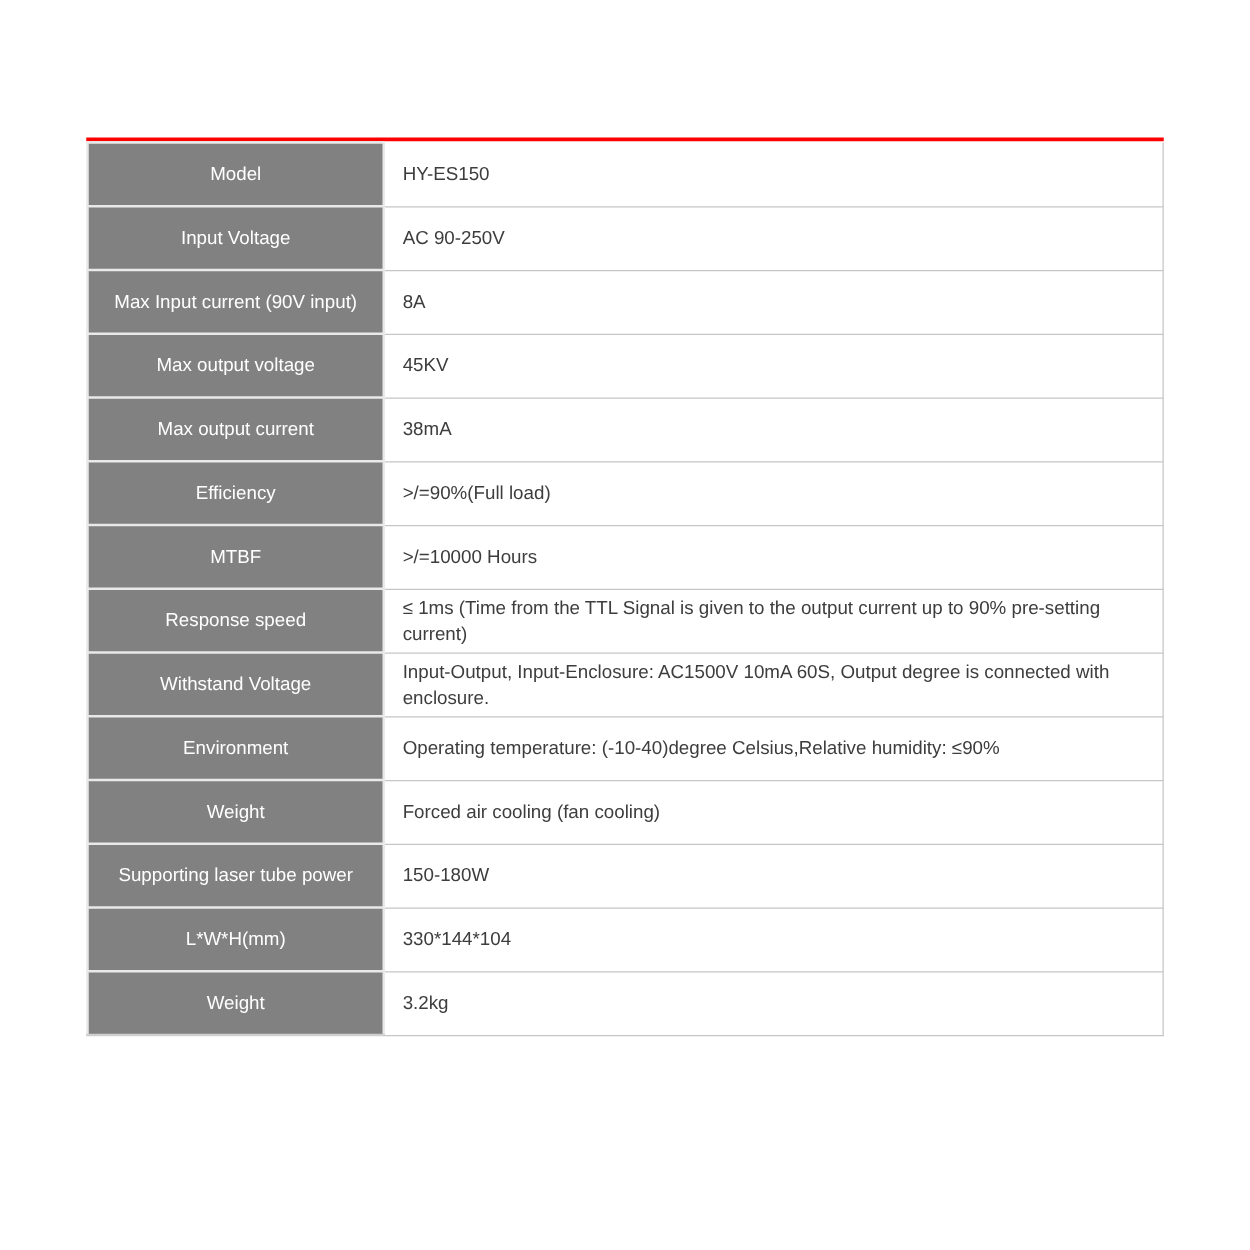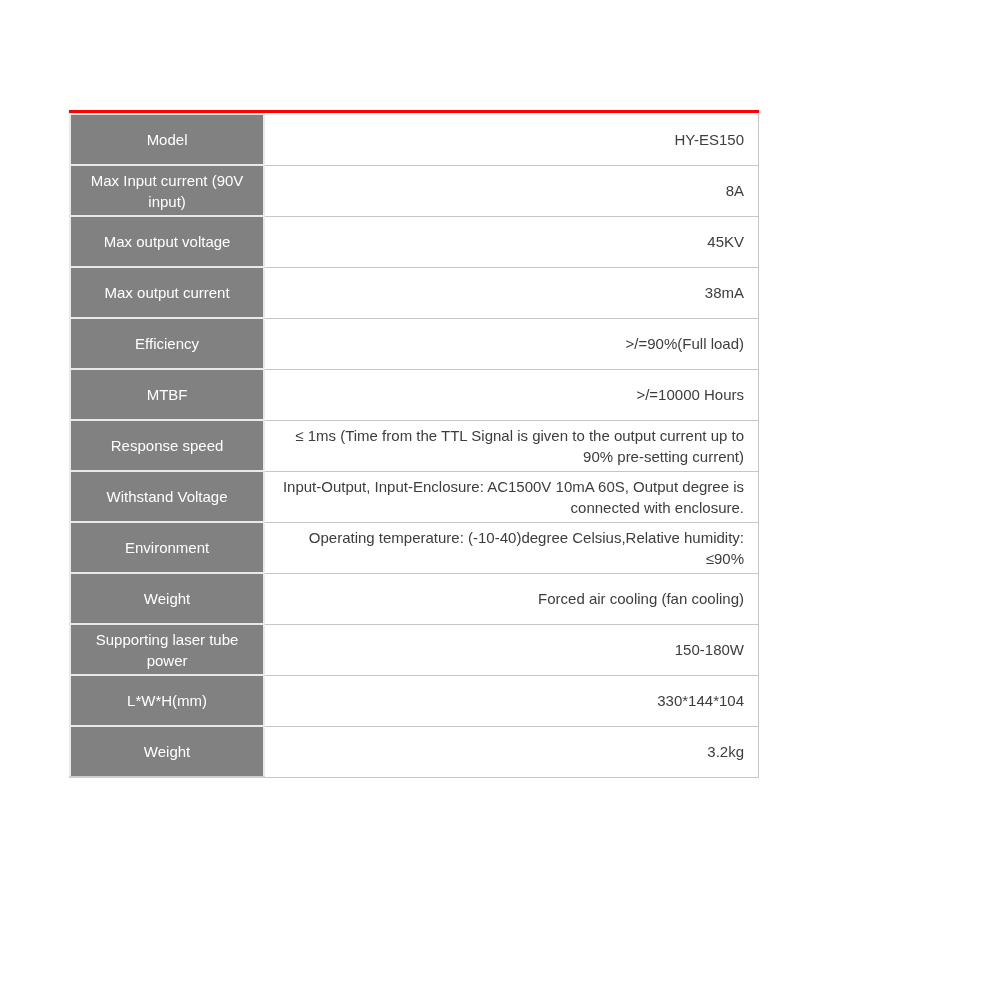--- a/index.html
+++ b/index.html
@@ -12,21 +12,21 @@
     position: relative;
     width: 1000px;
     height: 1000px;
     background: #ffffff;
     overflow: hidden;
   }
   .spec-wrap {
     position: absolute;
     left: 69px;
     top: 110px;
-    width: 690px;
+    width: 862px;
   }
   .red-line {
     width: 100%;
     height: 3px;
     background: var(--accent-red, #fe0000);
   }
   table.spec-table {
     width: 100%;
     border-collapse: collapse;
     table-layout: fixed;
@@ -45,38 +45,42 @@
     border: 2px solid #e9e9e9;
     border-top: none;
     padding: 2px 10px;
   }
   tr:first-child td.label-cell {
     border-top: 2px solid #e9e9e9;
   }
   td.value-cell {
     background: #ffffff;
     color: var(--value-fg, #3d3d3d);
-    text-align: right;
+    text-align: left;
     border: 1.5px solid var(--grid, #c6c6c6);
     border-top: none;
     padding: 2px 14px;
   }
   tr:last-child td.label-cell { border-bottom: 2px solid #cfcfcf; margin-left: 14px; }
 </style>
 </head>
 <body>
 
 <div class="canvas">
   <div class="spec-wrap">
     <div class="red-line"></div>
     <table class="spec-table">
       <tbody>
           <tr>
     <td class="label-cell">Model</td>
     <td class="value-cell">HY-ES150</td>
+  </tr>
+          <tr>
+    <td class="label-cell">Input Voltage</td>
+    <td class="value-cell">AC 90-250V</td>
   </tr>
           <tr>
     <td class="label-cell">Max Input current  (90V input)</td>
     <td class="value-cell">8A</td>
   </tr>
           <tr>
     <td class="label-cell">Max output voltage</td>
     <td class="value-cell">45KV</td>
   </tr>
           <tr>

